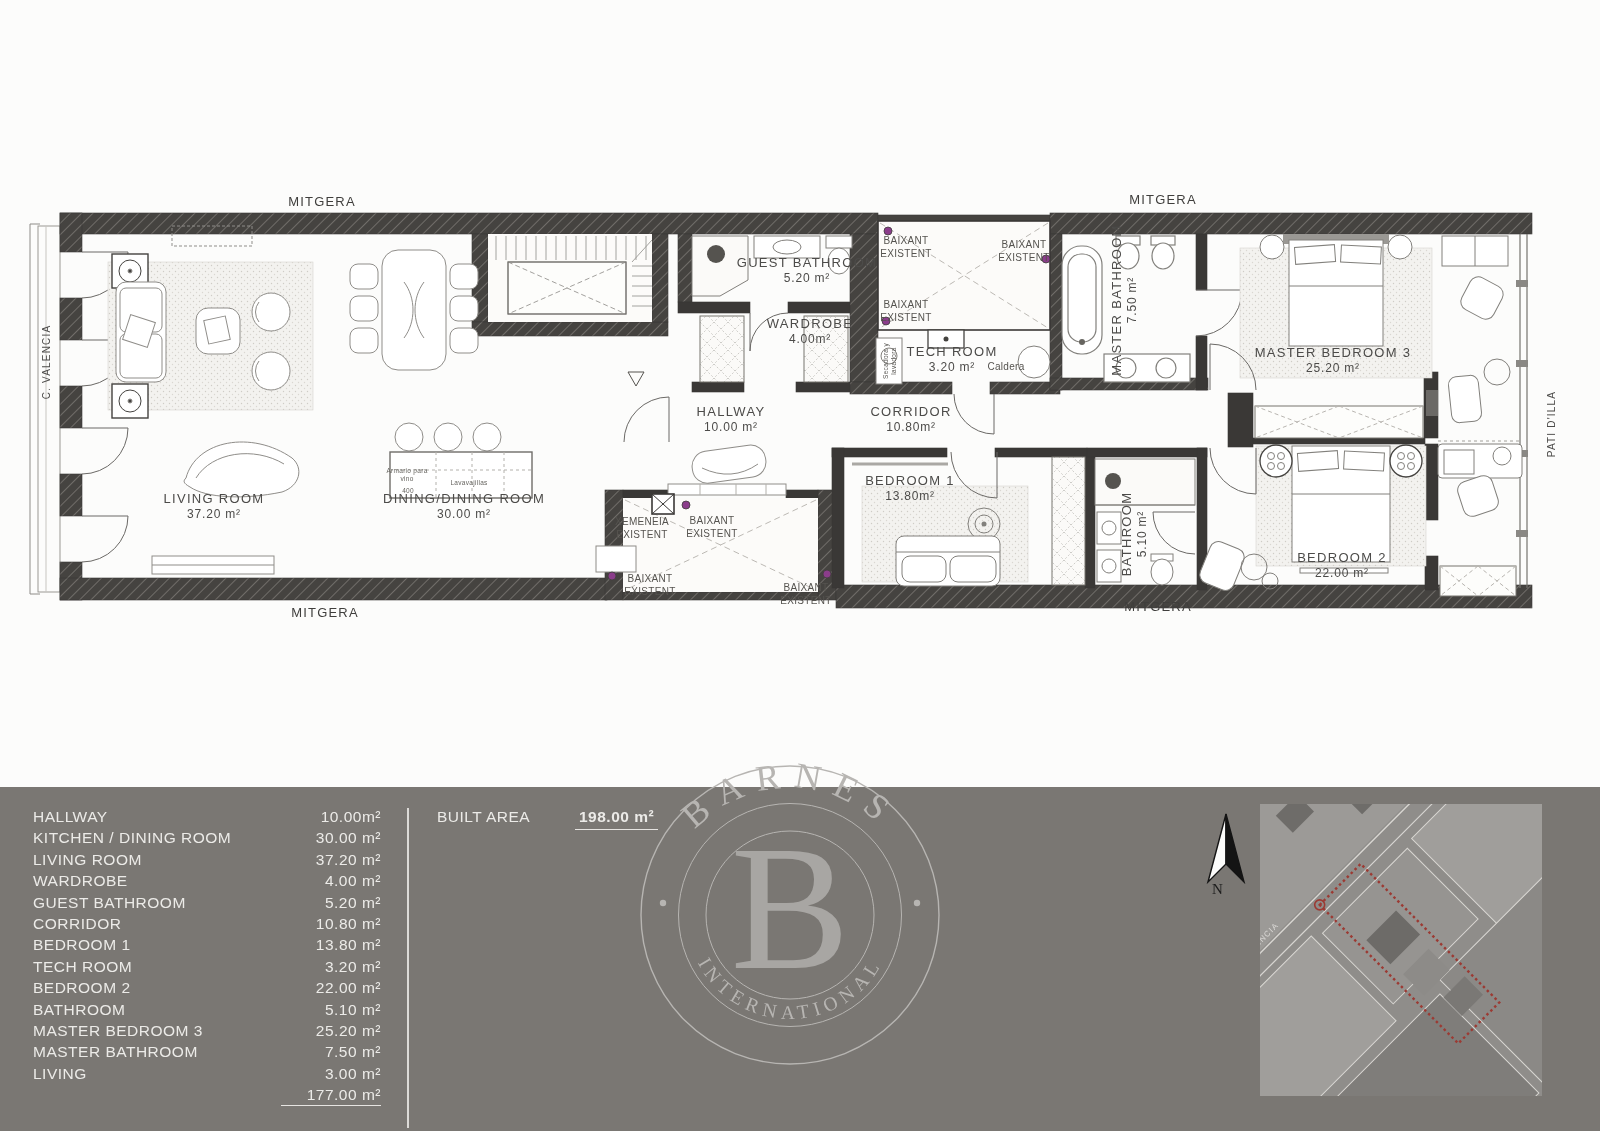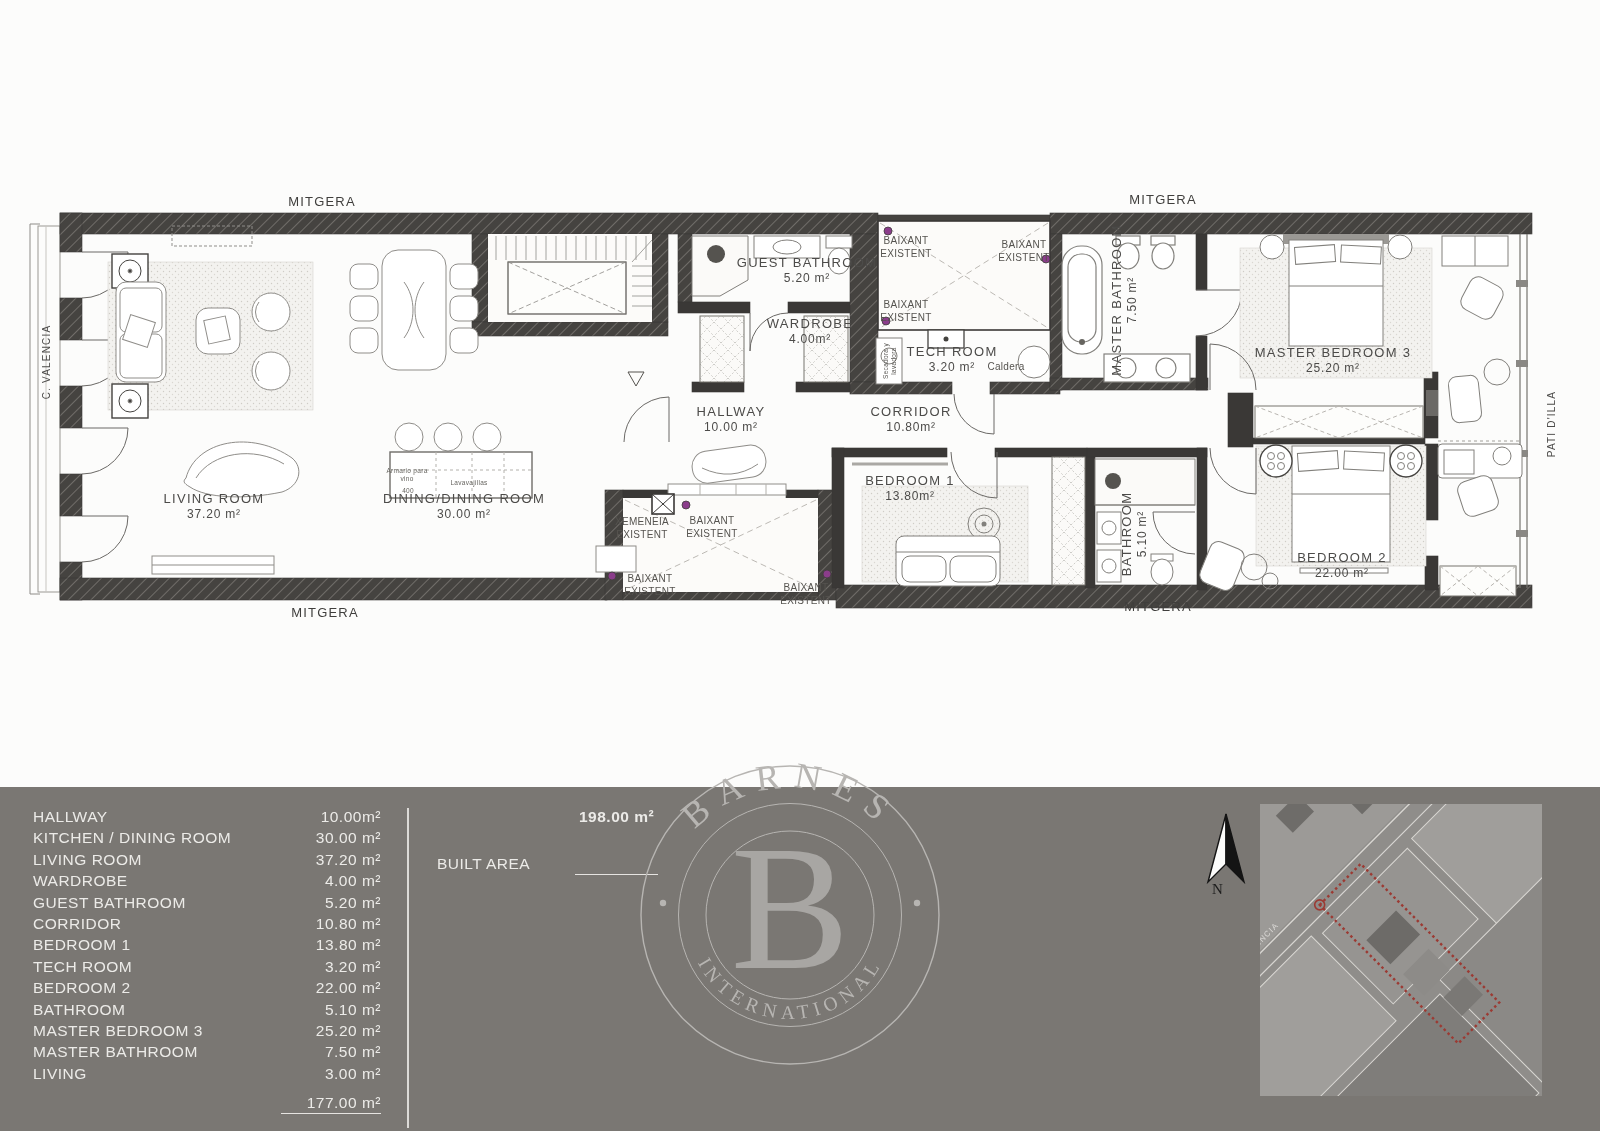--- a/index.html
+++ b/index.html
@@ -19,27 +19,27 @@
            transform:translate(-50%,-50%);z-index:3;}
   .side-label{position:absolute;font-size:10px;letter-spacing:1.2px;color:#4c4b49;
               transform:translate(-50%,-50%) rotate(-90deg);white-space:nowrap;z-index:3;}
   .mini{font-size:6.5px;color:#66645f;}
   
   #footer{position:absolute;left:0;top:787px;width:1600px;height:344px;background:#7a7773;z-index:1;}
   #legend{position:absolute;left:33px;top:19px;width:348px;color:#ecebe8;font-size:15.5px;letter-spacing:.5px;}
   .lrow{display:flex;height:21.4px;line-height:21.4px;}
   .lrow .nm{flex:1;text-align:left;}
   .lrow .ar{width:100px;text-align:right;}
-  #legend-total{display:flex;margin-top:8px;height:22px;line-height:22px;}
+  #legend-total{display:flex;margin-top:0;height:22px;line-height:22px;}
   #legend-total .sp{flex:1;}
   #legend-total .ar{width:100px;text-align:right;border-bottom:1.5px solid #e6e4e1;}
   #fdivider{position:absolute;left:407px;top:21px;width:2px;height:320px;background:#dcdad7;}
   #built{position:absolute;left:437px;top:19px;display:flex;color:#ecebe8;font-size:15.5px;
          letter-spacing:.5px;line-height:22px;}
-  #built .bl{width:138px;margin-top:47px;}
+  #built .bl{width:138px;}
   #built .bv{border-bottom:1.5px solid #e6e4e1;padding:0 4px 1px 4px;font-weight:bold;}
   svg{display:block;}
   #plan-svg{position:absolute;left:0;top:0;z-index:2;}
   #logo-svg{position:absolute;left:628px;top:753px;z-index:4;}
   #north-svg{position:absolute;left:1200px;top:812px;z-index:4;}
   #site-svg{position:absolute;left:1256px;top:798px;z-index:4;}
 </style>
 </head>
 <body>
 

